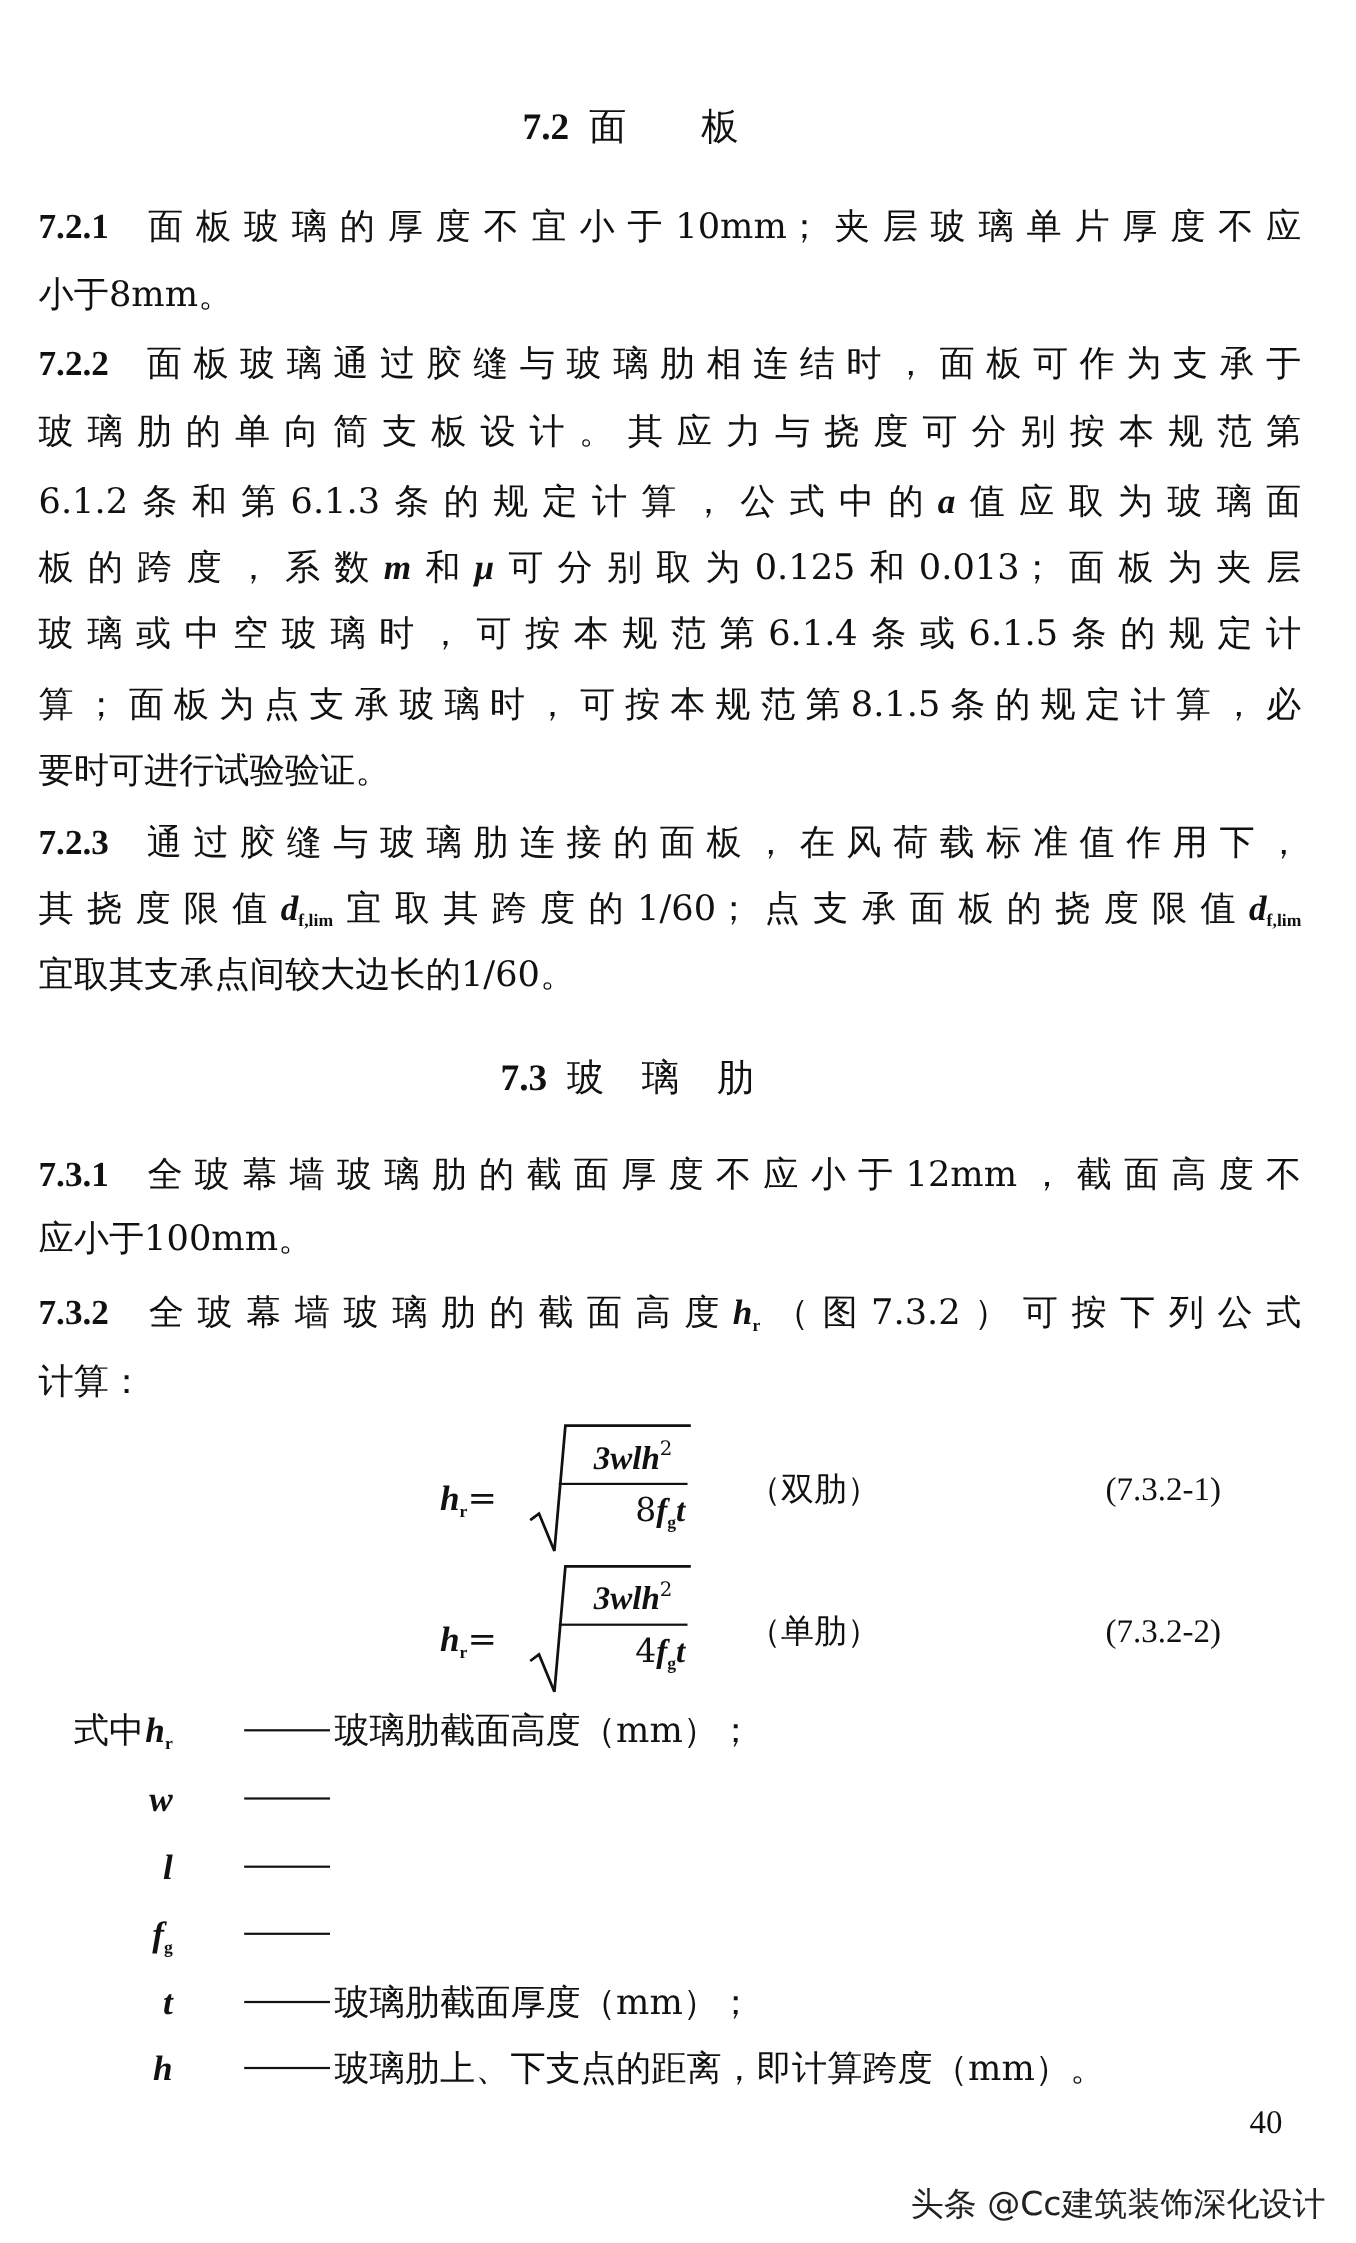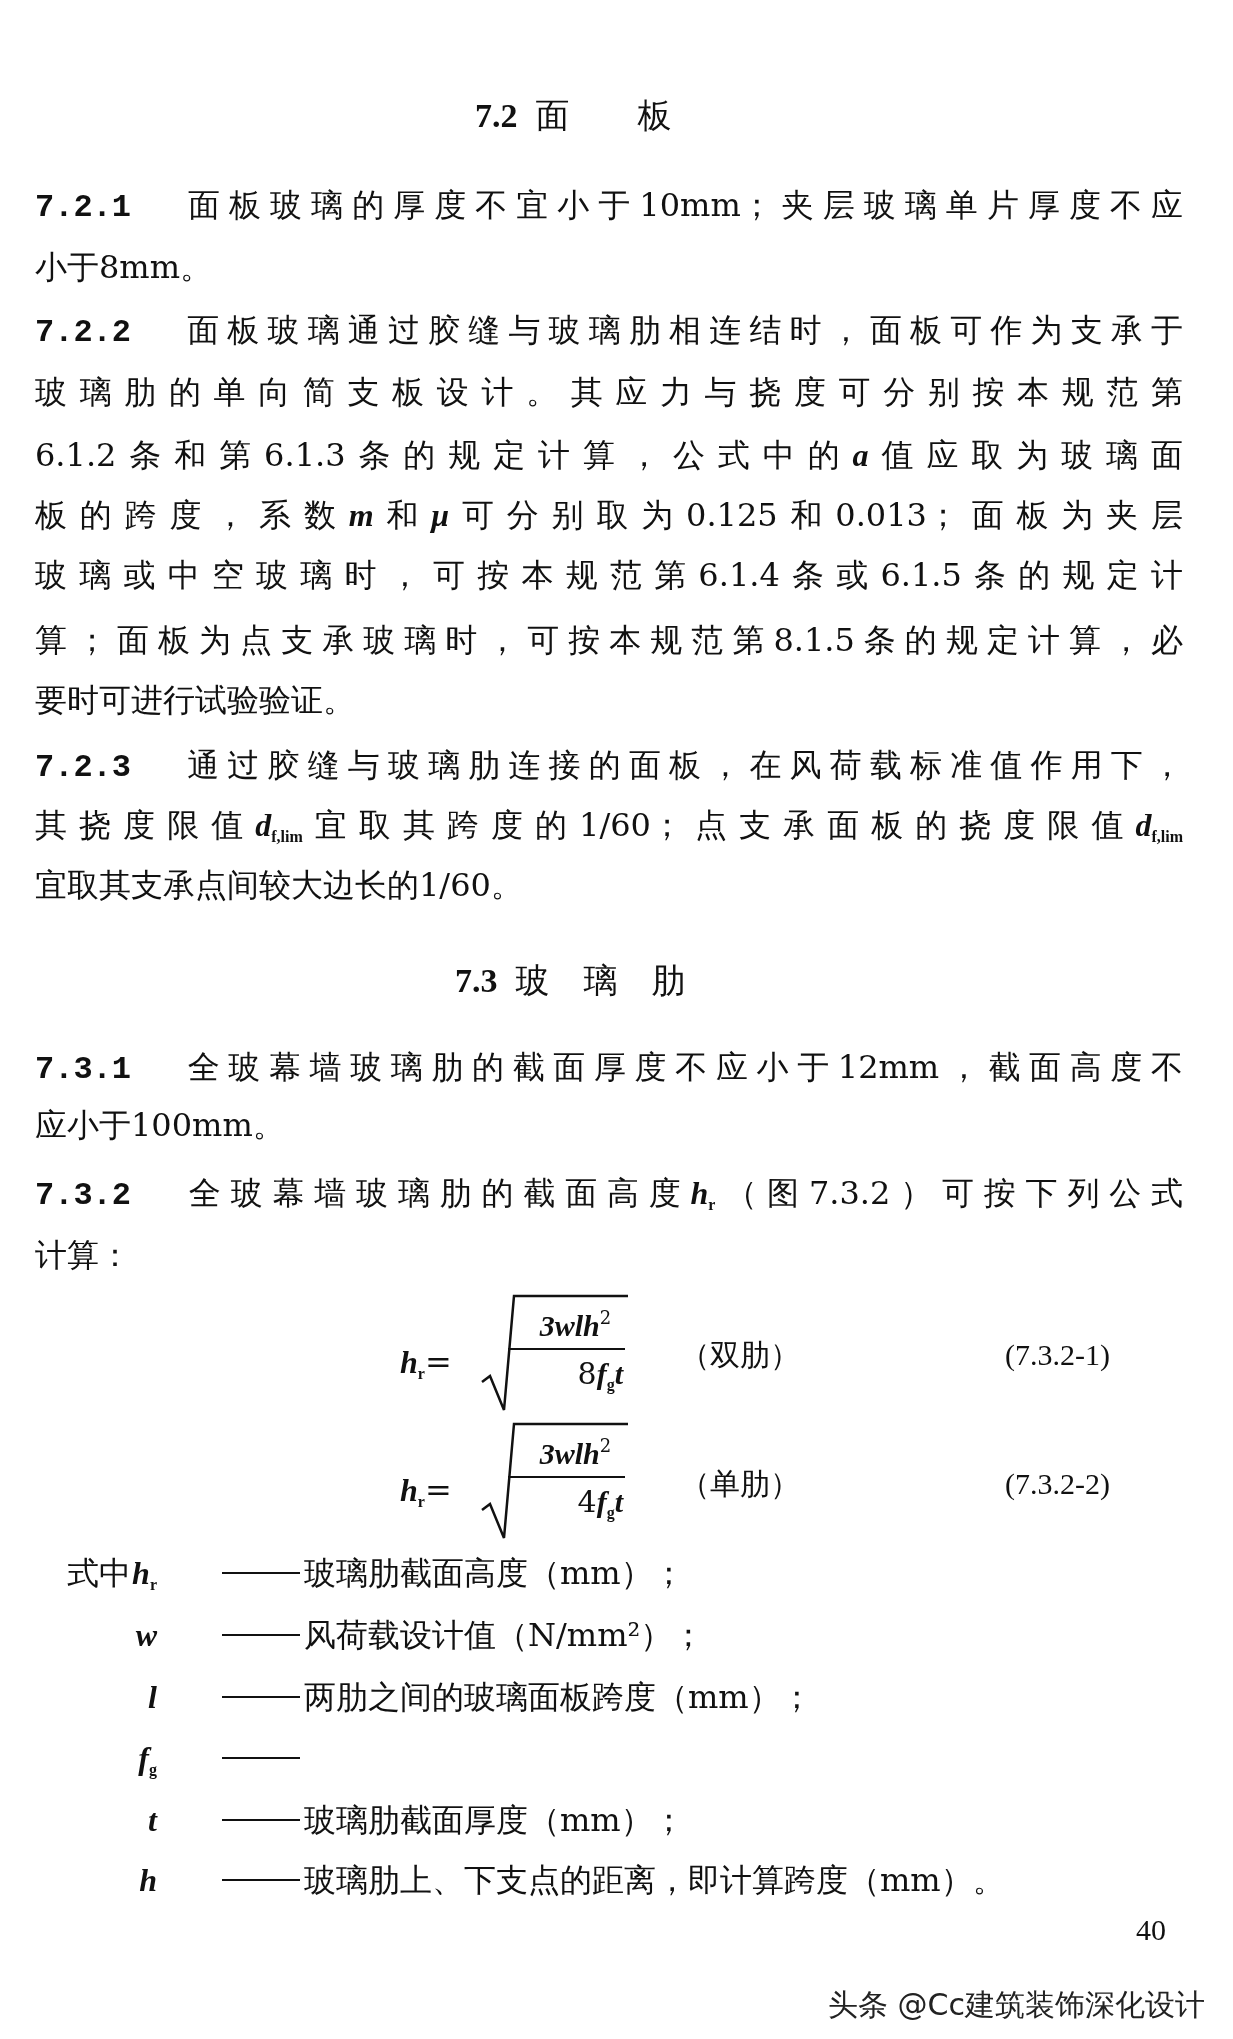--- a/index.html
+++ b/index.html
@@ -1,21 +1,21 @@
 <!DOCTYPE html>
 <html><head>
 <meta charset="utf-8">
 <style>
   html, body { margin: 0; padding: 0; background: #ffffff; }
   body { width: 1233px; height: 2039px; position: relative; overflow: hidden;
          font-family: "DejaVu Serif", "Liberation Serif", serif; color: #111; }
   .line { position: absolute; left: 35px; width: 1148px; height: 44px; line-height: 44px;
           font-size: 32px; white-space: nowrap; text-align: justify; text-align-last: justify; }
   .line.last { text-align-last: left; }
-  .sec-num { font-weight: bold; font-family: Liberation Mono, monospace; margin-right: 48px; }
+  .sec-num { font-weight: bold; font-family: Liberation Serif, serif; margin-right: 24px; }
   .heading { position: absolute; font-size: 34px; line-height: 44px; white-space: nowrap; }
   .heading .hnum { font-weight: bold; font-family: "Liberation Serif", serif; margin-right: 18px; }
   .i { font-style: italic; font-weight: bold; font-family: "Liberation Serif", serif; }
   .sub { font-size: 16px; vertical-align: -6px; font-weight: bold; font-family: "Liberation Serif", serif; }
   .sup { font-size: 18px; vertical-align: 12px; }
   .formula { position: absolute; height: 150px; }
   .f-lhs { position: absolute; left: 0; top: 50px; font-size: 32px; line-height: 44px; white-space: nowrap; }
   .f-rad { position: absolute; left: 80px; top: 0; width: 150px; height: 126px; }
   .f-num { position: absolute; left: 38px; top: 8px; width: 115px; text-align: center; font-size: 30px; line-height: 40px; }
   .f-bar { position: absolute; left: 28px; top: 58px; width: 117px; height: 2px; background: #111; }
@@ -129,26 +129,24 @@
 
 <div class="var-row" style="top:1551px;">
   <span class="var-lead">式中</span>
   <span class="var-sym"><span class="i">h</span><span class="sub">r</span></span>
   <span class="var-dash"></span>
   <span class="var-desc">玻璃肋截面高度（mm）；</span>
 </div>
 <div class="var-row" style="top:1613px;">
   <span class="var-sym"><span class="i">w</span></span>
   <span class="var-dash"></span>
-  <span class="var-desc">风荷载设计值（N/mm²）；</span>
 </div>
 <div class="var-row" style="top:1675px;">
   <span class="var-sym"><span class="i">l</span></span>
   <span class="var-dash"></span>
-  <span class="var-desc">两肋之间的玻璃面板跨度（mm）；</span>
 </div>
 <div class="var-row" style="top:1736px;">
   <span class="var-sym"><span class="i">f</span><span class="sub">g</span></span>
   <span class="var-dash"></span>
 </div>
 <div class="var-row" style="top:1798px;">
   <span class="var-sym"><span class="i">t</span></span>
   <span class="var-dash"></span>
   <span class="var-desc">玻璃肋截面厚度（mm）；</span>
 </div>

